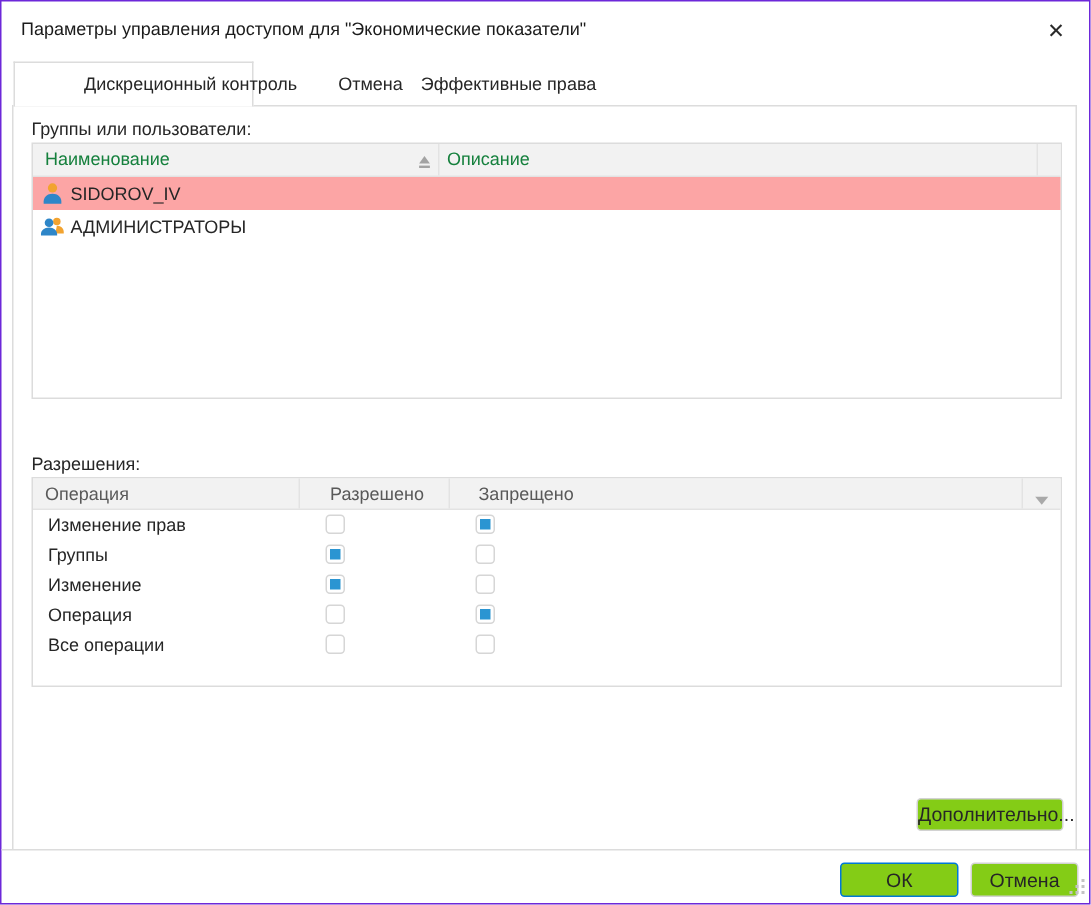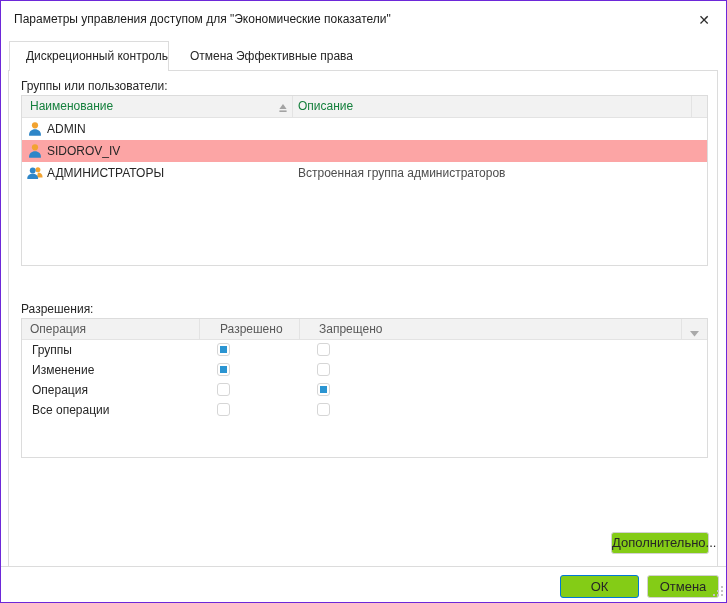--- a/index.html
+++ b/index.html
@@ -9,21 +9,21 @@
     font-size:12px;color:#262626;background:#e8e8e8;
   }
   .dialog{position:absolute;left:0;top:0;width:725px;height:601px;background:#fff;border:1px solid #6d28d9;}
 
   
   .title{position:absolute;left:13px;top:11px;font-size:12px;color:#1b1b1b;white-space:nowrap;}
   .close{position:absolute;right:10px;top:7px;width:24px;height:24px;text-align:center;line-height:24px;
          font-size:14px;color:#2b2b2b;cursor:pointer;}
 
   
-  .tab{position:absolute;top:41px;height:28px;line-height:28px;text-align:right;cursor:pointer;white-space:nowrap;}
+  .tab{position:absolute;top:41px;height:28px;line-height:28px;text-align:center;cursor:pointer;white-space:nowrap;padding-left:46px;}
   .tab.active{left:8px;width:160px;top:40px;height:30px;line-height:29px;background:#fff;
               border:1px solid #dcdcdc;border-bottom:none;z-index:3;box-sizing:border-box;}
   .tab.t1{left:168px;width:64px;}
   .tab.t2{left:232px;width:120px;}
   .tab-page{position:absolute;left:7px;top:69px;width:710px;height:496px;background:#fff;
             border:1px solid #dcdcdc;border-bottom:none;box-sizing:border-box;z-index:1;}
 
   .section-label{position:absolute;left:20px;white-space:nowrap;color:#262626;}
 
   
@@ -100,45 +100,36 @@
         <svg width="10" height="9" viewBox="0 0 10 9">
             <path d="M5 0 L8.6 5 H1.4 Z" fill="#a3a3a3"></path>
             <rect x="1.4" y="6.4" width="7.2" height="1.6" fill="#a3a3a3"></rect>
           </svg>
       </span>
       <span class="vsep" style="left:270px"></span>
       <span class="lh-desc">Описание</span>
       <span class="vsep" style="left:669px"></span>
     </div>
     <div id="g-body">
-        <div class="g-row">
-          <span class="g-icon"><svg width="16" height="16" viewBox="0 0 16 16">
-              <circle cx="8" cy="4.3" r="3.1" fill="#f2a330"></circle>
-              <path d="M8 8.2c3.5 0 5.9 2.3 5.9 5.2v1.4H2.1v-1.4c0-2.9 2.4-5.2 5.9-5.2z" fill="#2e86c8"></path>
-            </svg></span>
-          <span class="g-name">ADMIN</span>
-          <span class="g-desc"></span>
-        </div>
         <div class="g-row selected" style="background: #fca5a5;">
           <span class="g-icon"><svg width="16" height="16" viewBox="0 0 16 16">
               <circle cx="8" cy="4.3" r="3.1" fill="#f2a330"></circle>
               <path d="M8 8.2c3.5 0 5.9 2.3 5.9 5.2v1.4H2.1v-1.4c0-2.9 2.4-5.2 5.9-5.2z" fill="#2e86c8"></path>
             </svg></span>
           <span class="g-name">SIDOROV_IV</span>
           <span class="g-desc"></span>
         </div>
         <div class="g-row">
           <span class="g-icon"><svg width="16" height="16" viewBox="0 0 16 16">
               <circle cx="10.9" cy="4.7" r="2.5" fill="#f2a330"></circle>
               <path d="M10.9 7.5c2.8 0 4.6 1.8 4.6 4.1v1h-5.6z" fill="#f2a330"></path>
               <circle cx="5.7" cy="5.5" r="2.9" fill="#2e86c8"></circle>
               <path d="M5.7 8.7c3.2 0 5.4 2 5.4 4.5v.8H.3v-.8c0-2.5 2.2-4.5 5.4-4.5z" fill="#2e86c8"></path>
             </svg></span>
           <span class="g-name">АДМИНИСТРАТОРЫ</span>
-          <span class="g-desc">Встроенная группа администраторов</span>
         </div>
       </div>
   </div>
 
   <div class="btn" id="btn-add">Добавить...</div>
   <div class="btn" id="btn-del">Удалить</div>
 
   <div class="section-label" style="top:301px;z-index:2">Разрешения:</div>
 
   <div class="perm">
@@ -150,20 +141,27 @@
       <span class="ph-deny">Запрещено</span>
       <span class="pvsep" style="left:659px"></span>
       <span class="filter-ic">
         <svg width="9" height="6" viewBox="0 0 9 6">
             <path d="M0 0 H9 L4.5 5.5 Z" fill="#a9a9a9"></path>
           </svg>
       </span>
     </div>
     <div id="p-body">
         <div class="p-row">
+          <span class="p-label">Изменение прав</span>
+          <span class="cb allowed"></span>
+          <span class="cb denied checked">
+            <span class="in"></span>
+          </span>
+        </div>
+        <div class="p-row">
           <span class="p-label">Группы</span>
           <span class="cb allowed checked">
             <span class="in"></span>
           </span>
           <span class="cb denied"></span>
         </div>
         <div class="p-row">
           <span class="p-label">Изменение</span>
           <span class="cb allowed checked">
             <span class="in"></span>

